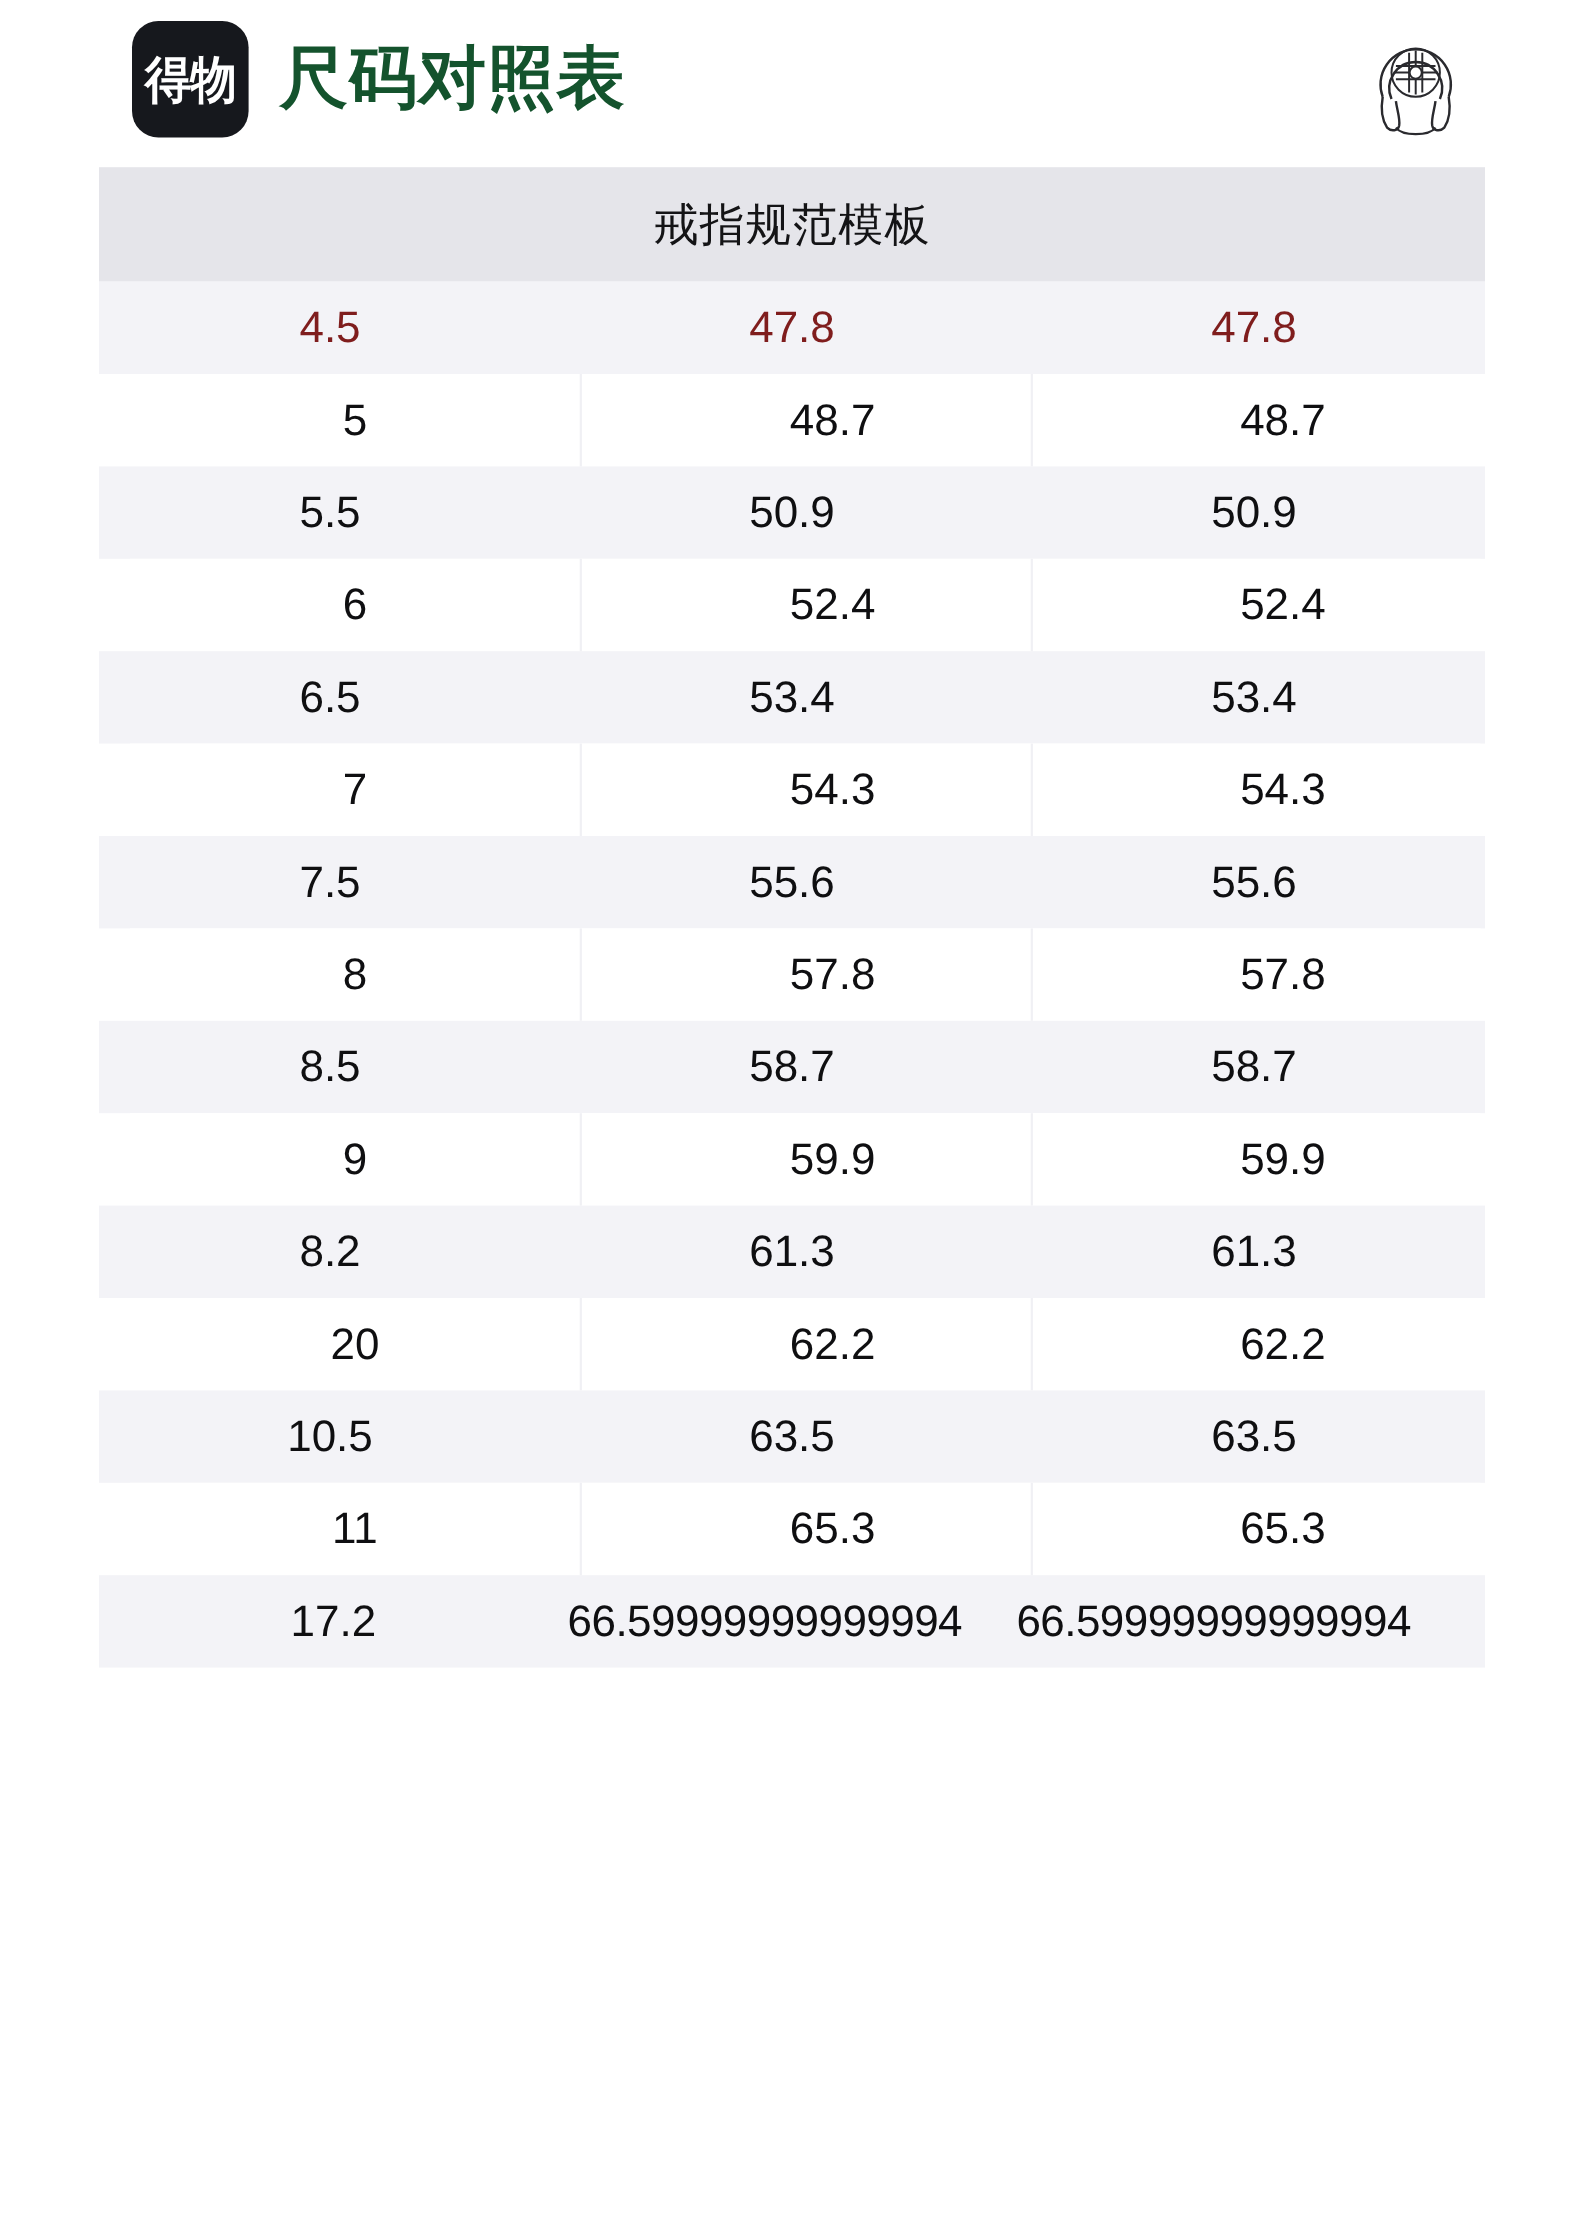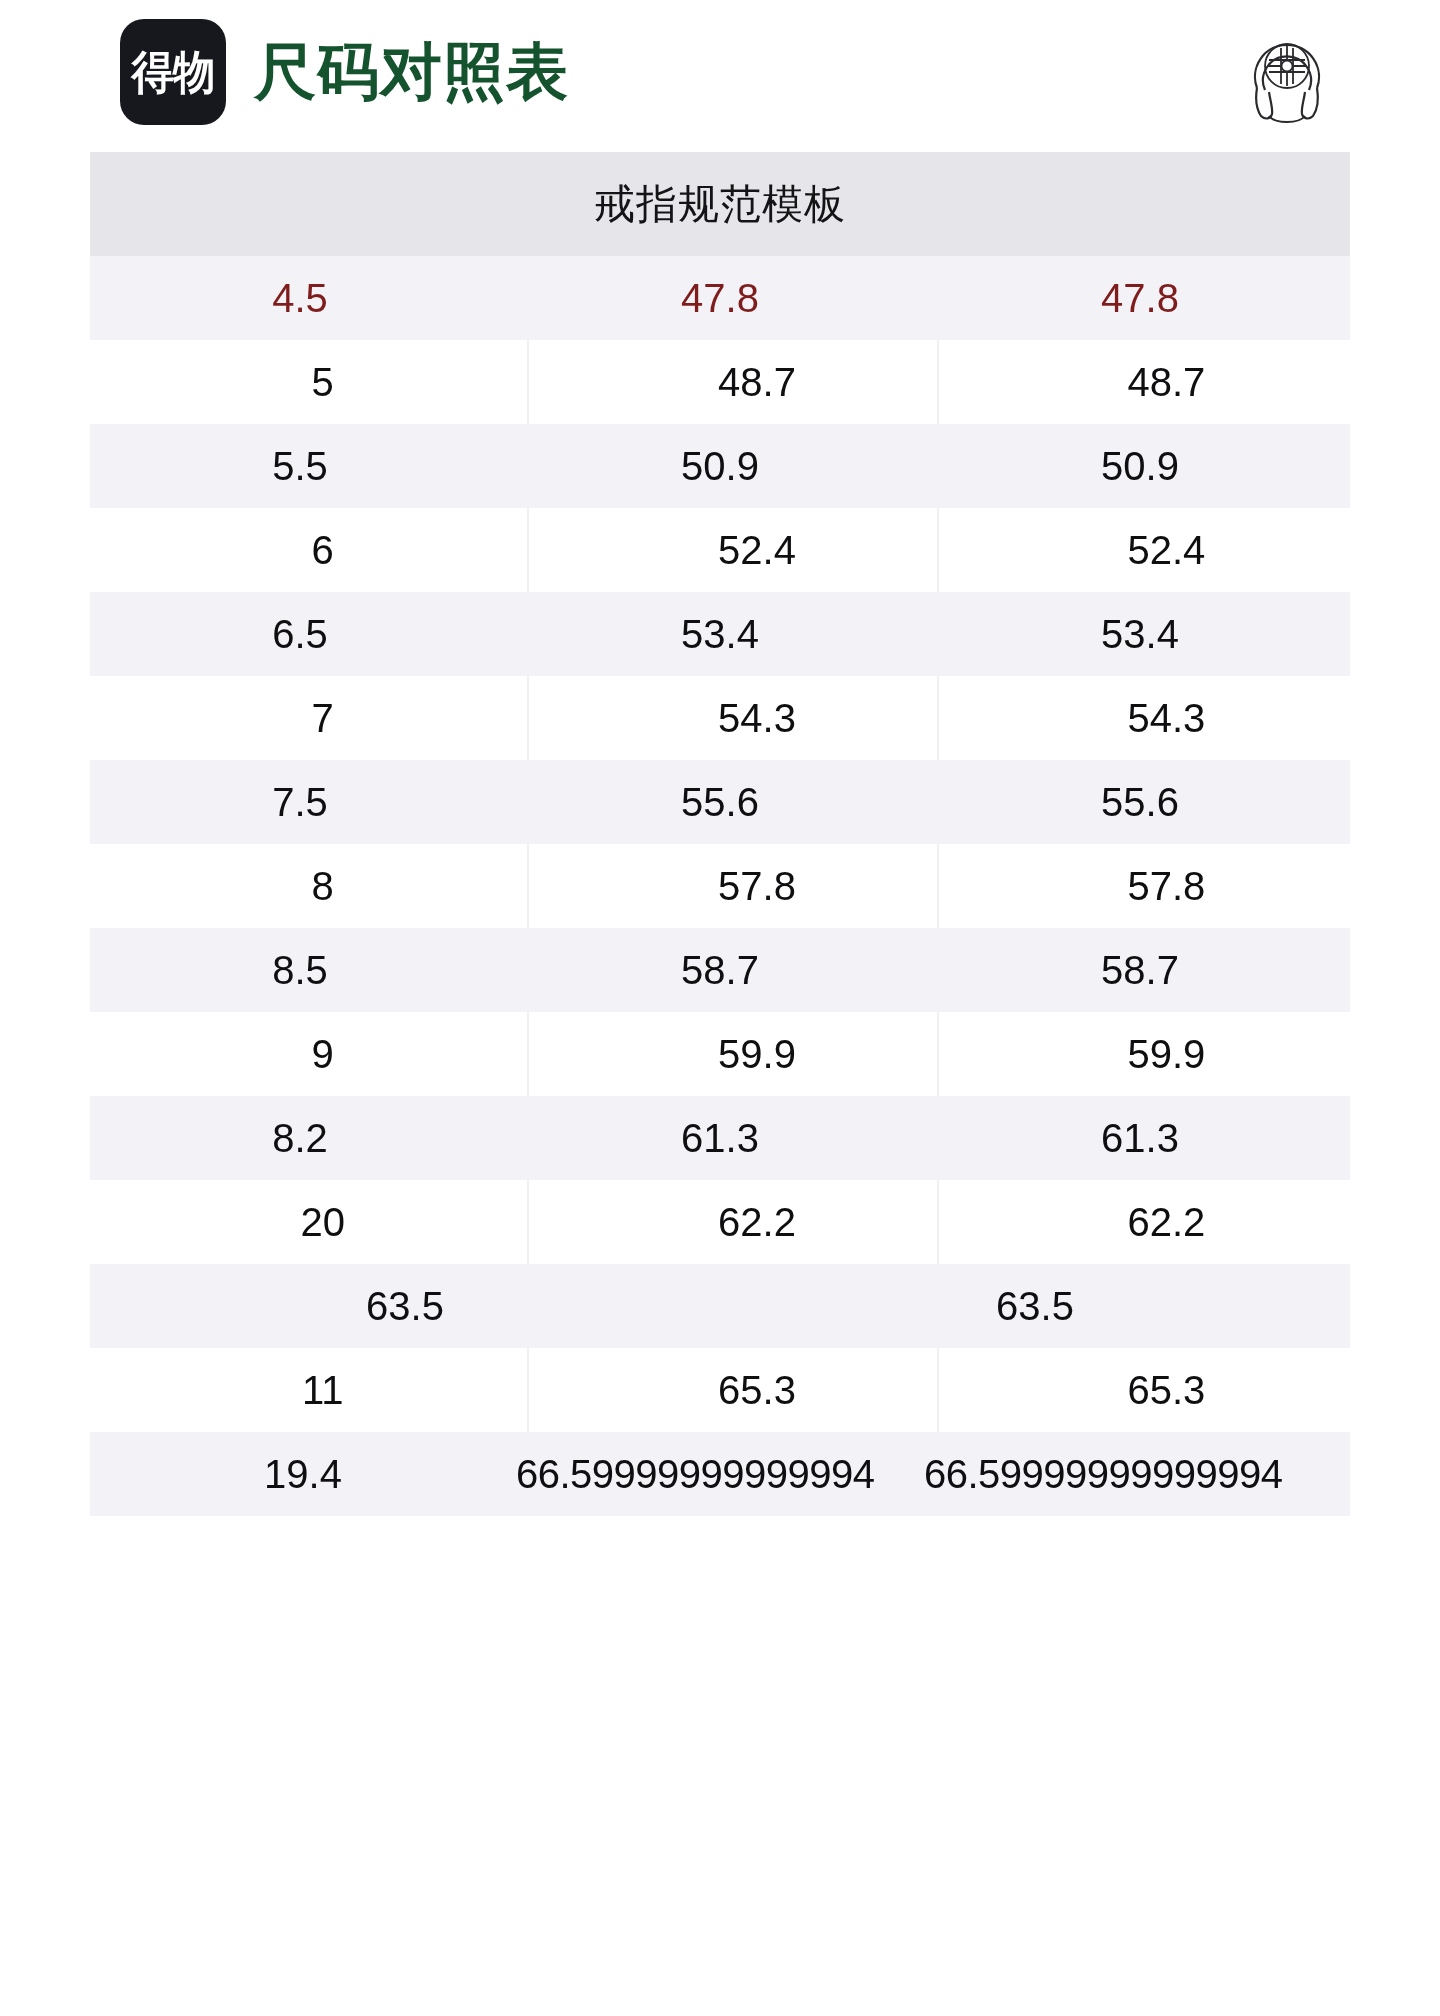--- a/index.html
+++ b/index.html
@@ -261,30 +261,31 @@
       <div class="tcell">61.3</div>
     </div>
 
     <div class="trow plain">
       <div class="tcell">20</div>
       <div class="tcell">62.2</div>
       <div class="tcell">62.2</div>
     </div>
 
     <div class="trow shade">
+      <div class="tcell">10.5</div>
       <div class="tcell">63.5</div>
       <div class="tcell">63.5</div>
     </div>
 
     <div class="trow plain">
       <div class="tcell">11</div>
       <div class="tcell">65.3</div>
       <div class="tcell">65.3</div>
     </div>
 
     <div class="trow overflow">
-      <div class="tcell">19.4</div>
+      <div class="tcell">17.2</div>
       <div class="tcell tcell-wide">66.59999999999994</div>
       <div class="tcell tcell-wide-2">66.59999999999994</div>
     </div>
 
   </div>
 </div>
 
 </body></html>

